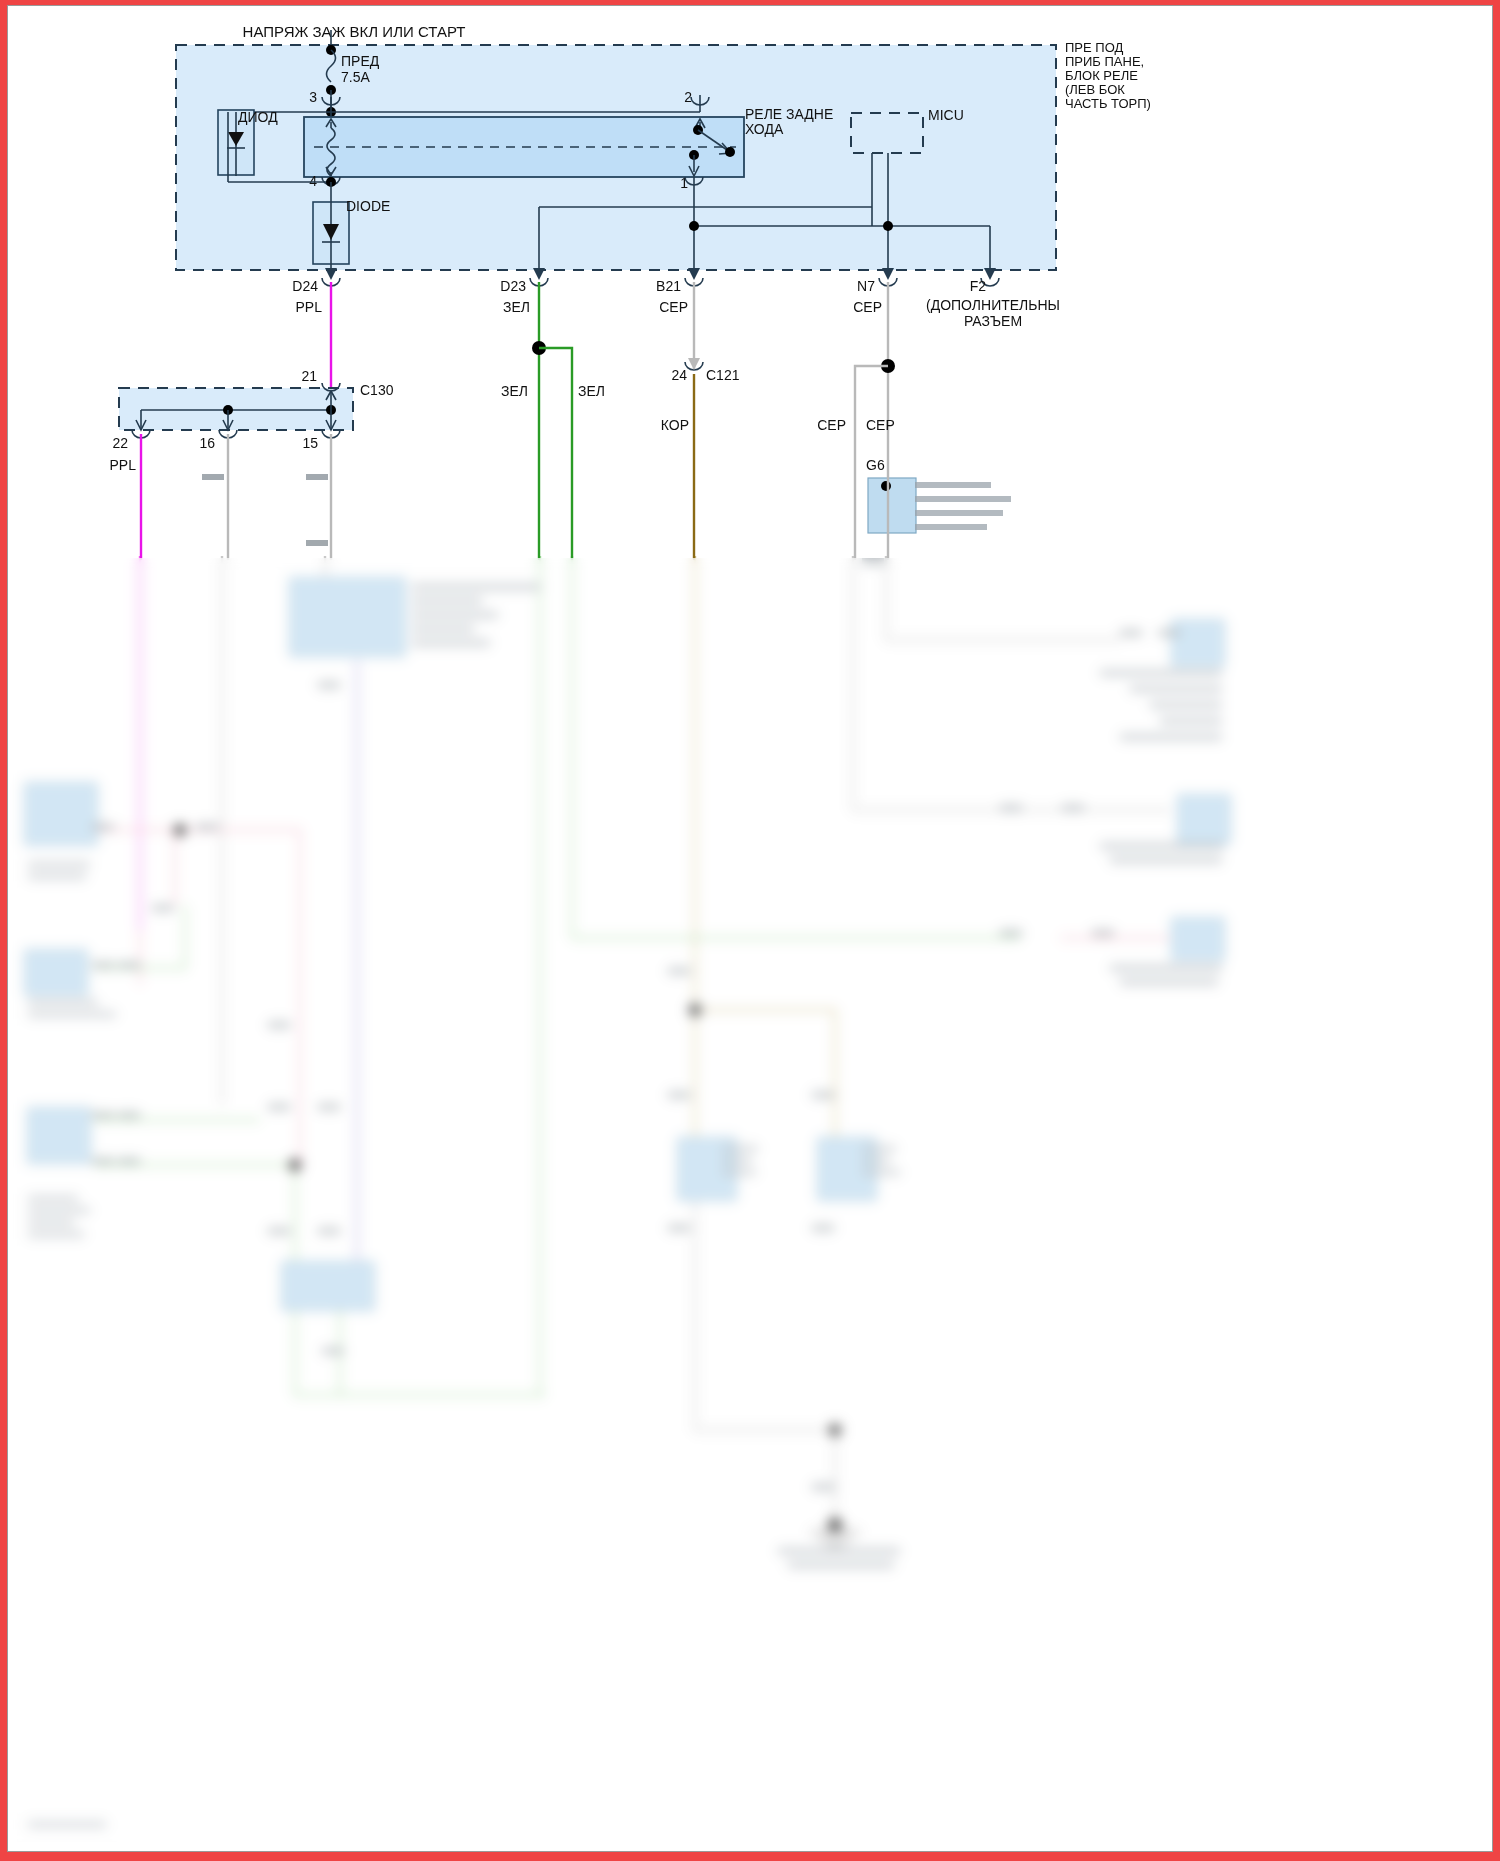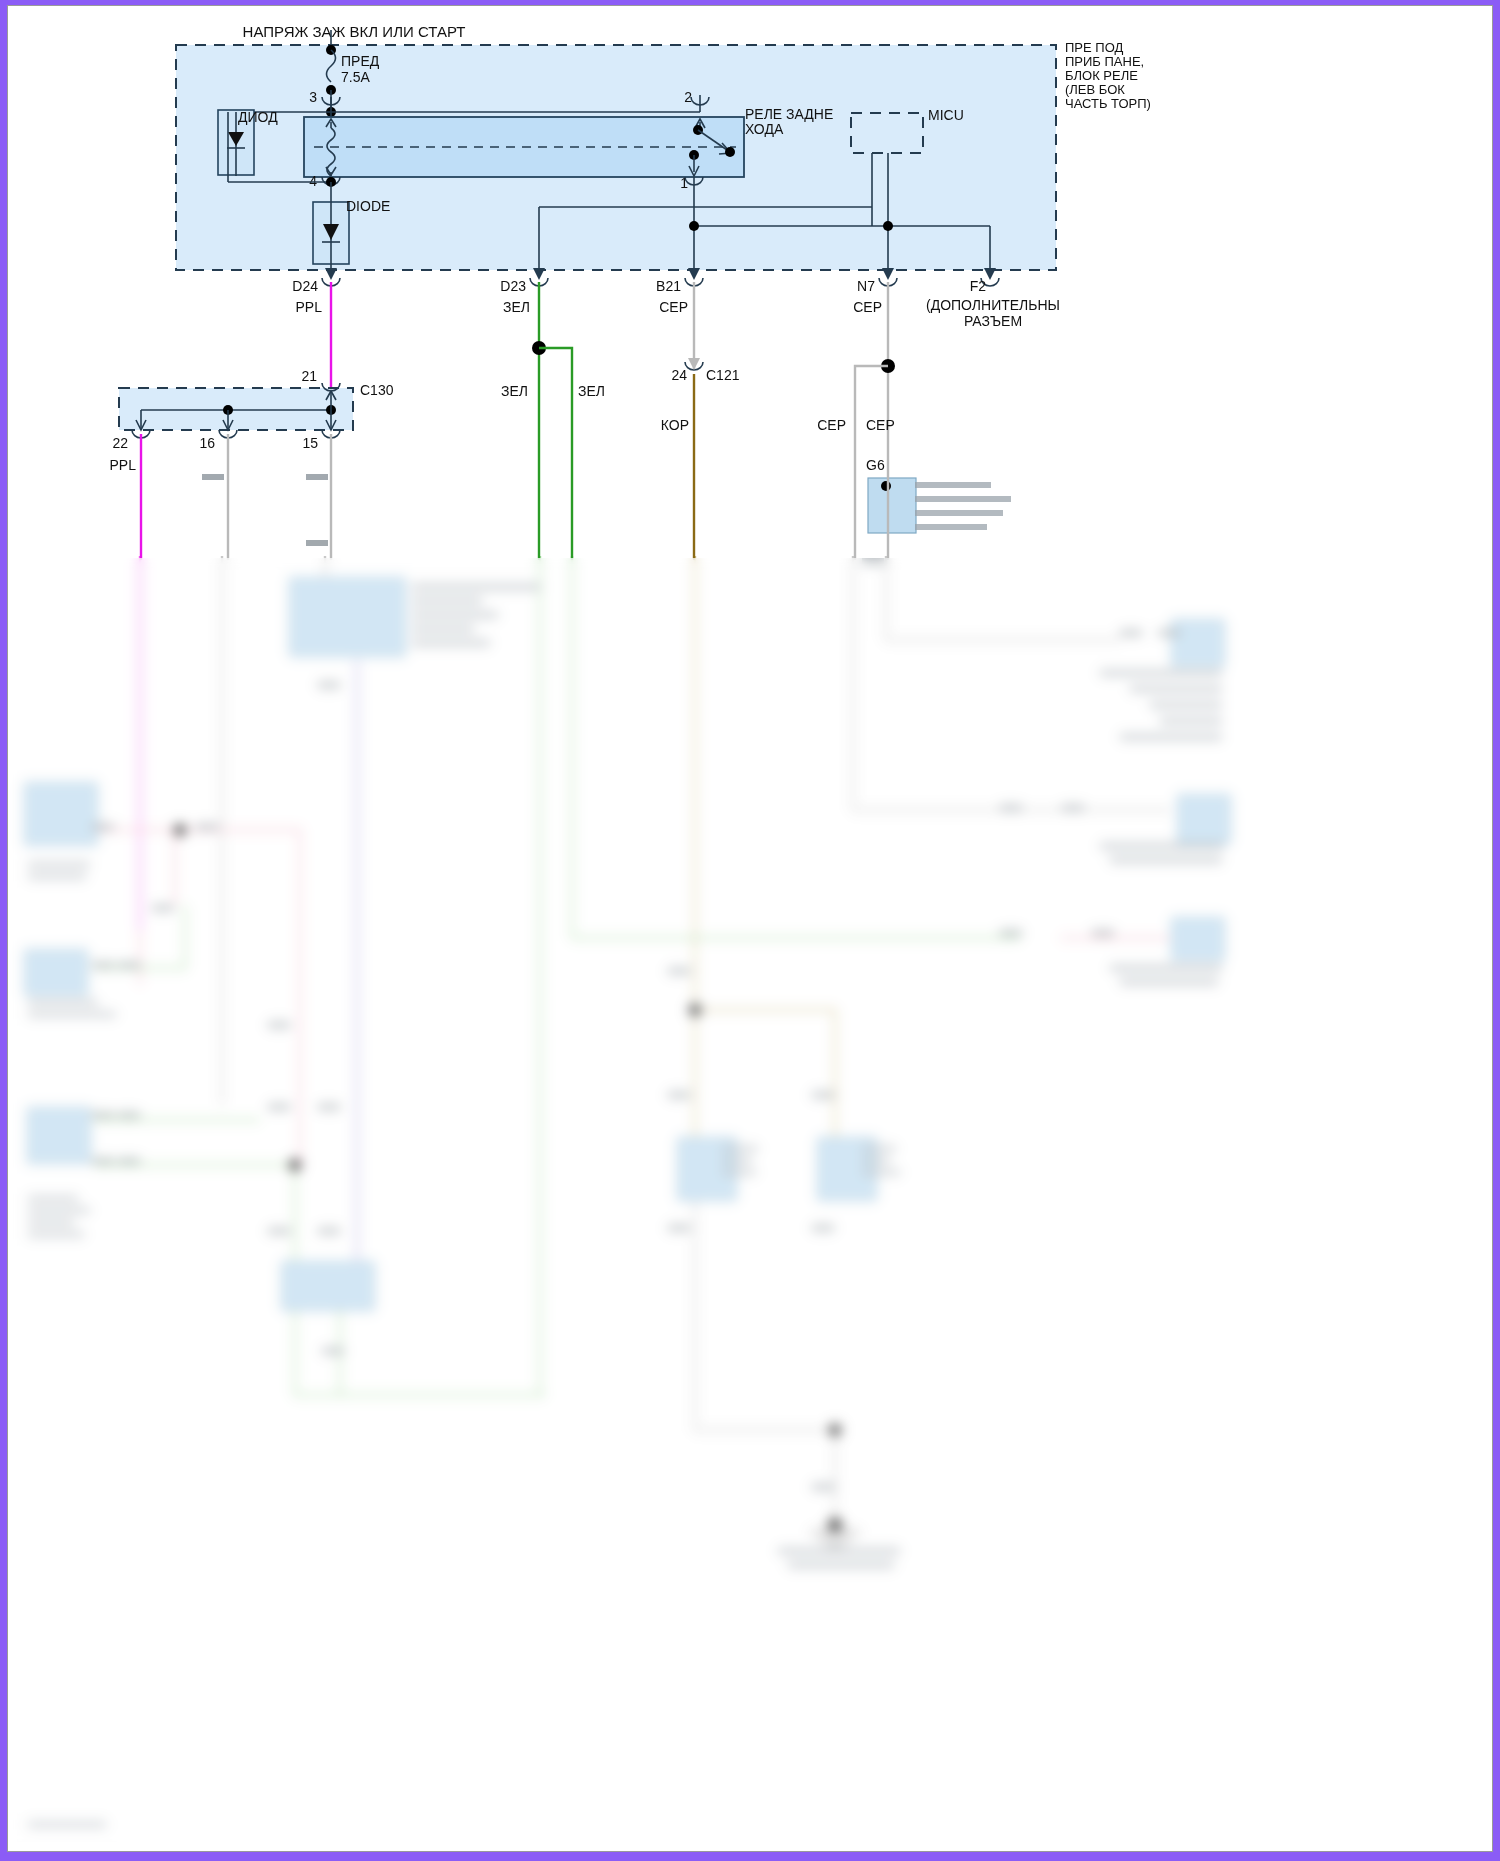--- a/index.html
+++ b/index.html
@@ -7,21 +7,21 @@
     margin: 0;
     padding: 0;
     background: #7e7e7e;
     font-family: "Liberation Sans", sans-serif;
   }
   #page {
     position: relative;
     width: 1500px;
     height: 1861px;
     overflow: hidden;
-    background: #8b5cf6;
+    background: #ef4444;
   }
   
   #sheet {
     position: absolute;
     left: 8px;
     top: 6px;
     width: 1484px;
     height: 1845px;
     background: #ffffff;
     box-shadow: 0 0 0 1px #9a9a9a;

